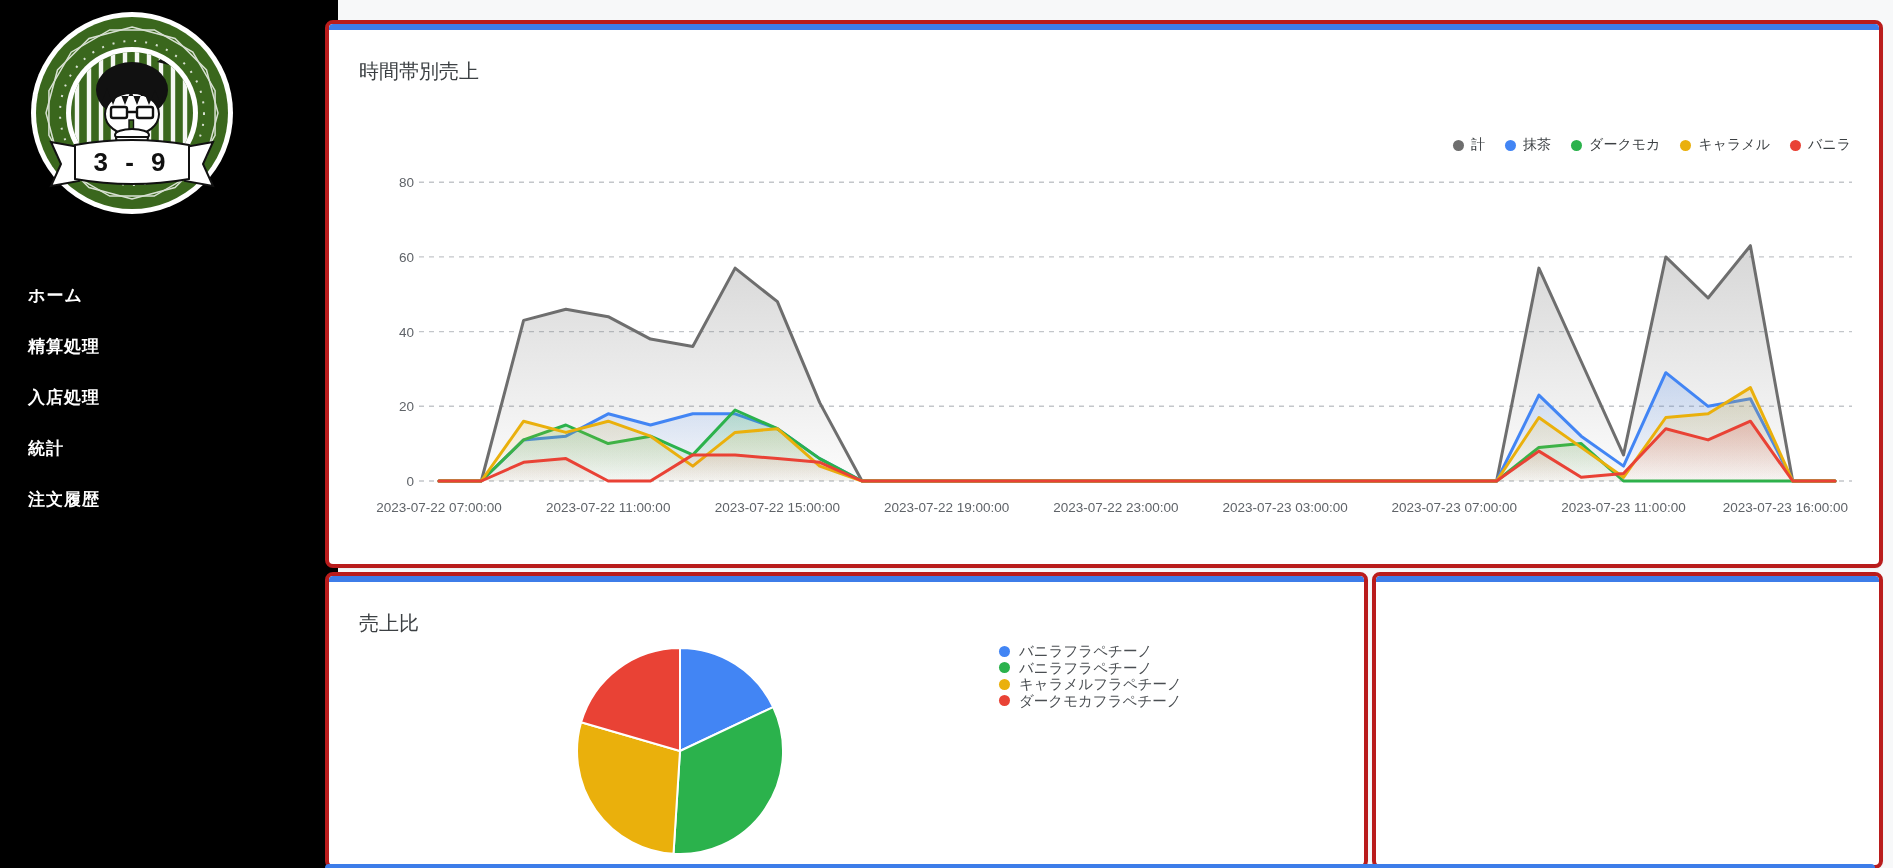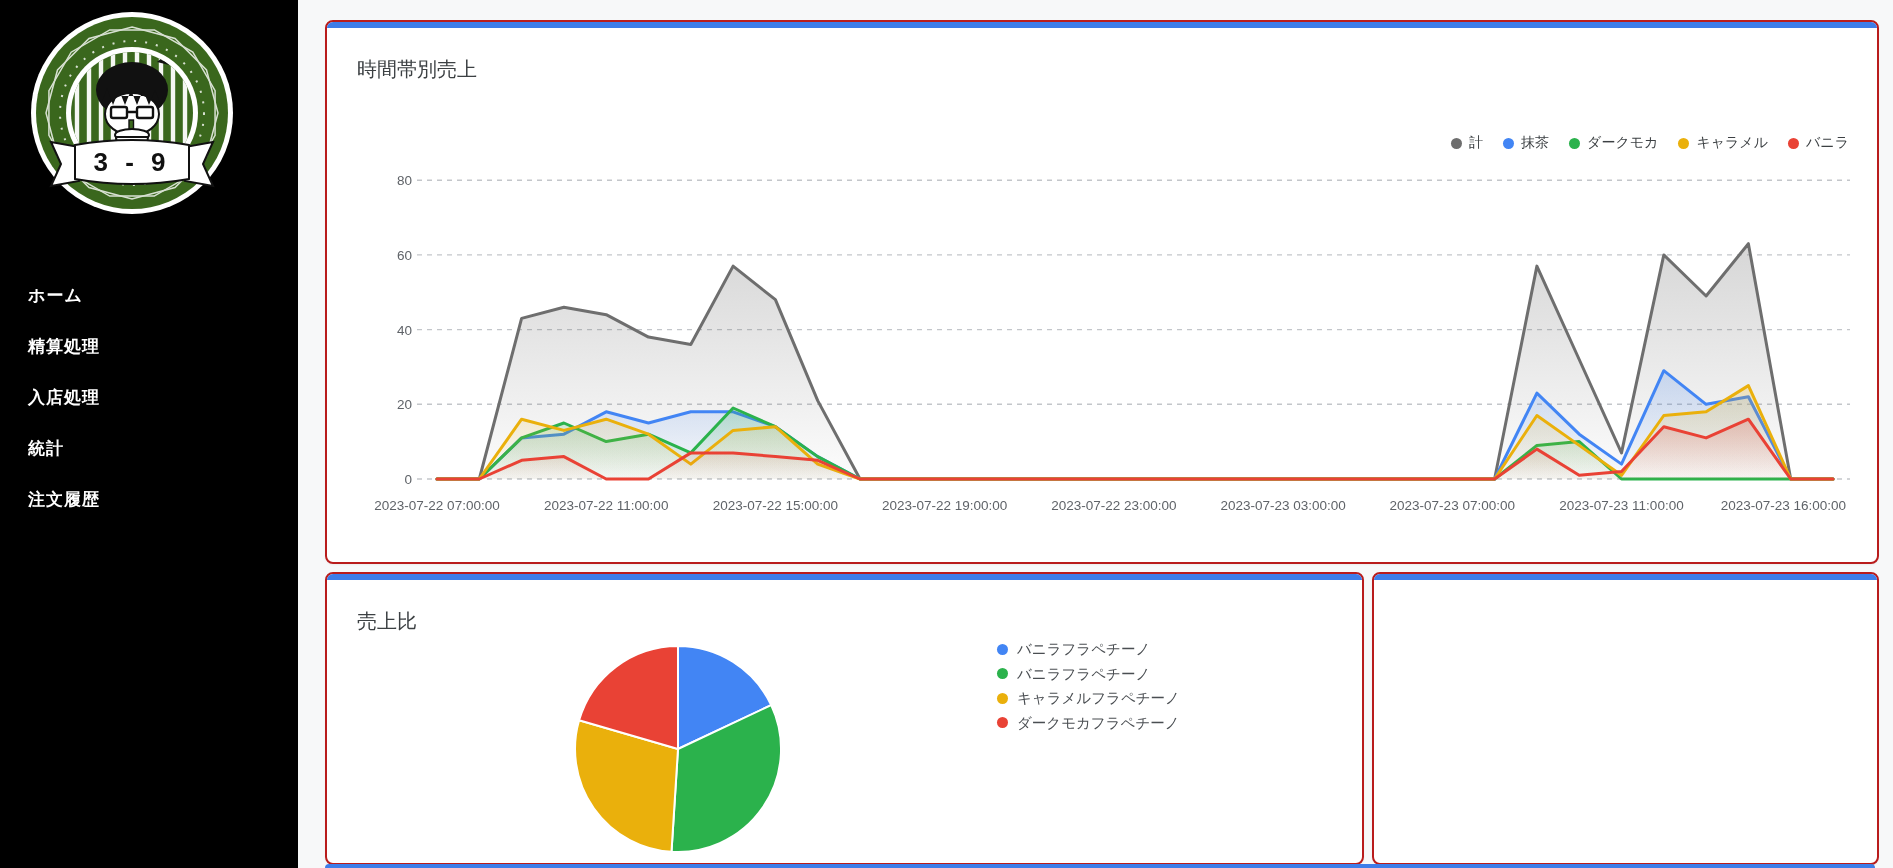--- a/index.html
+++ b/index.html
@@ -1,39 +1,39 @@
 <!DOCTYPE html>
 <html><head>
 <meta charset="utf-8">
 <style>
   html,body{margin:0;padding:0;width:1893px;height:868px;overflow:hidden;
     font-family:"Liberation Sans","DejaVu Sans",sans-serif;background:#f7f8f9;}
   
-  .sidebar{position:absolute;left:0;top:0;width:298px;height:868px;background:#000;}
+  .sidebar{position:absolute;left:0;top:0;width:298px;height:868px;background:#000;padding-left:40px;}
   .logo-wrap{position:absolute;left:27px;top:8px;width:210px;height:212px;}
   .nav{position:absolute;left:0;top:270px;width:100%;}
   .nav a{display:block;height:51px;line-height:51px;padding-left:28px;
     color:#fff;font-size:17px;font-weight:600;text-decoration:none;letter-spacing:1px;}
   
   .main{position:absolute;left:298px;top:0;width:1595px;height:868px;}
-  .card{position:absolute;background:#fff;border:2px solid #b91c1c;border-radius:8px;
+  .card{position:absolute;background:#fff;border:4px solid #b91c1c;border-radius:8px;
     box-shadow:0 1px 2px rgba(0,0,0,.05);overflow:hidden;}
   .card-top{height:7px;background:#3d7de9;border-radius:7px 7px 0 0;margin:-1px -1px 0 -1px;}
   .card-title{margin:0;padding:28px 30px 0;font-size:20px;font-weight:400;color:#3c4043;}
   #card-hourly{left:27px;top:20px;width:1550px;height:540px;}
   #card-pie{left:27px;top:572px;width:1035px;height:289px;}
   #card-totals{left:1074px;top:572px;width:503px;height:289px;}
   
   #chart1-legend{position:absolute;right:28px;top:112px;display:flex;align-items:center;gap:20px;}
   .lg-item{display:flex;align-items:center;gap:7px;font-size:14px;color:#3c4043;cursor:pointer;}
   .lg-dot{width:11px;height:11px;border-radius:50%;flex:none;}
   #line-chart{position:absolute;left:15px;top:150px;}
   
   #pie-svg{position:absolute;left:241px;top:65px;}
-  #pie-legend{position:absolute;left:670px;top:68px;display:flex;flex-direction:column;gap:10px;}
+  #pie-legend{position:absolute;left:670px;top:68px;display:flex;flex-direction:column;gap:2px;}
   .lg-item2{display:flex;align-items:center;gap:9px;font-size:14.5px;color:#4a4e52;cursor:pointer;line-height:1;}
   
   .tot-body{padding:30px 24px 0 21px;}
   .tot-label{font-size:15.5px;color:#5f6368;}
   .tot-value{font-size:29px;font-weight:700;color:#202124;margin:10px 0 20px;}
   
   #next-card-edge{position:absolute;left:27px;top:864px;width:1550px;height:4px;
     background:#3d7de9;border-radius:6px 6px 0 0;}
   svg text{font-family:"Liberation Sans","DejaVu Sans",sans-serif;}
 </style>

